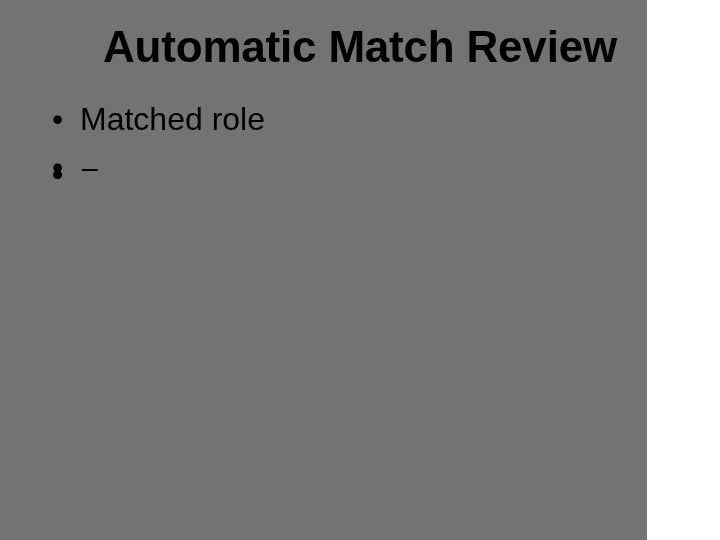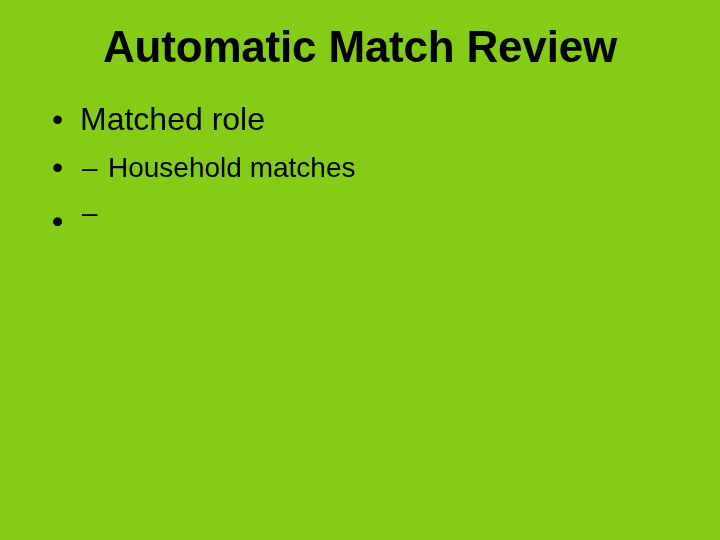--- a/index.html
+++ b/index.html
@@ -8,23 +8,23 @@
   }
   body {
     width: 720px;
     height: 540px;
     overflow: hidden;
     font-family: "Liberation Sans", sans-serif;
   }
 
   .slide {
     position: relative;
-    width: 720px;
+    width: 647px;
     height: 540px;
-    background: #84cc16;
+    background: #737373;
     box-sizing: border-box;
     overflow: hidden;
   }
 
   .slide-title {
     position: absolute;
     left: 30px;
     top: 24px;
     width: 660px;
     text-align: center;
@@ -103,21 +103,20 @@
     </div>
 
     <div class="bullet-l1">
       <span class="marker">•</span>
     </div>
 
     <div class="sub-group">
 
       <div class="bullet-l2">
         <span class="marker">–</span>
-        <span class="bullet-text">Household matches</span>
       </div>
 
       <div class="bullet-l2">
         <span class="marker">–</span>
       </div>
 
     </div>
 
     <div class="bullet-l1">
       <span class="marker">•</span>

